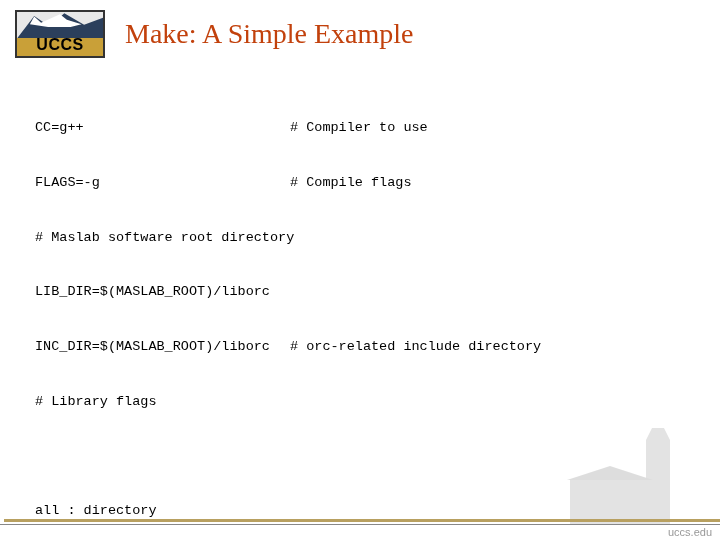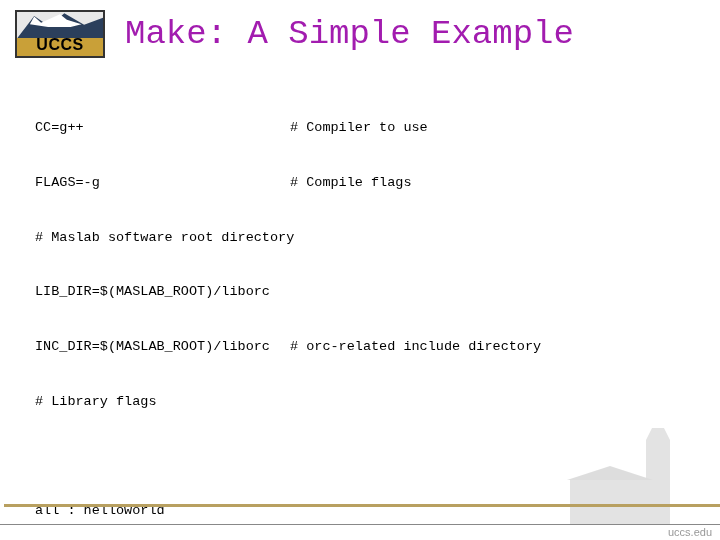--- a/index.html
+++ b/index.html
@@ -51,23 +51,23 @@
       position: absolute;
       bottom: 2px;
       width: 100%;
       text-align: center;
       font-weight: bold;
       font-size: 16px;
       color: #000;
       letter-spacing: 0.5px;
     }
     .title {
-      font-family: Liberation Mono, monospace;
-      font-size: 34px;
-      color: #a21caf;
+      font-family: Liberation Serif, serif;
+      font-size: 28px;
+      color: #c2410c;
       font-weight: normal;
     }
     .content {
       padding: 20px 35px 10px 35px;
       font-family: "Courier New", monospace;
       font-size: 13.5px;
       line-height: 1.35;
       color: #000;
     }
     .code-block {
@@ -81,21 +81,21 @@
       width: 255px;
       flex-shrink: 0;
     }
     .var-comment {
     }
     .footer {
       position: absolute;
       bottom: 0;
       left: 4px;
       right: 0;
-      height: 36px;
+      height: 21px;
       border-top: 3px solid #b8a060;
     }
     .footer-line2 {
       position: absolute;
       bottom: 15px;
       left: 0;
       right: 0;
       height: 1px;
       background: #888;
     }
@@ -167,21 +167,21 @@
   <div class="code-block">
     <div class="var-line"><span class="var-def">CC=g++</span><span class="var-comment"># Compiler to use</span></div>
     <div class="var-line"><span class="var-def">FLAGS=-g</span><span class="var-comment"># Compile flags</span></div>
     <div class="var-line"><span class="var-comment"># Maslab software root directory</span></div>
     <div class="var-line"><span class="var-def">LIB_DIR=$(MASLAB_ROOT)/liborc</span></div>
     <div class="var-line"><span class="var-def">INC_DIR=$(MASLAB_ROOT)/liborc</span><span class="var-comment"># orc-related include directory</span></div>
     <div class="var-line"><span class="var-comment"># Library flags</span></div>
   </div>
 
   <div class="code-block">
-    <div>all : helloworld</div>
+    <div>all : directory</div>
   </div>
 
 </div>
 
 <div class="building">
   <div class="tower-top"></div>
   <div class="tower"></div>
   <div class="roof"></div>
   <div class="bldg"></div>
 </div>

